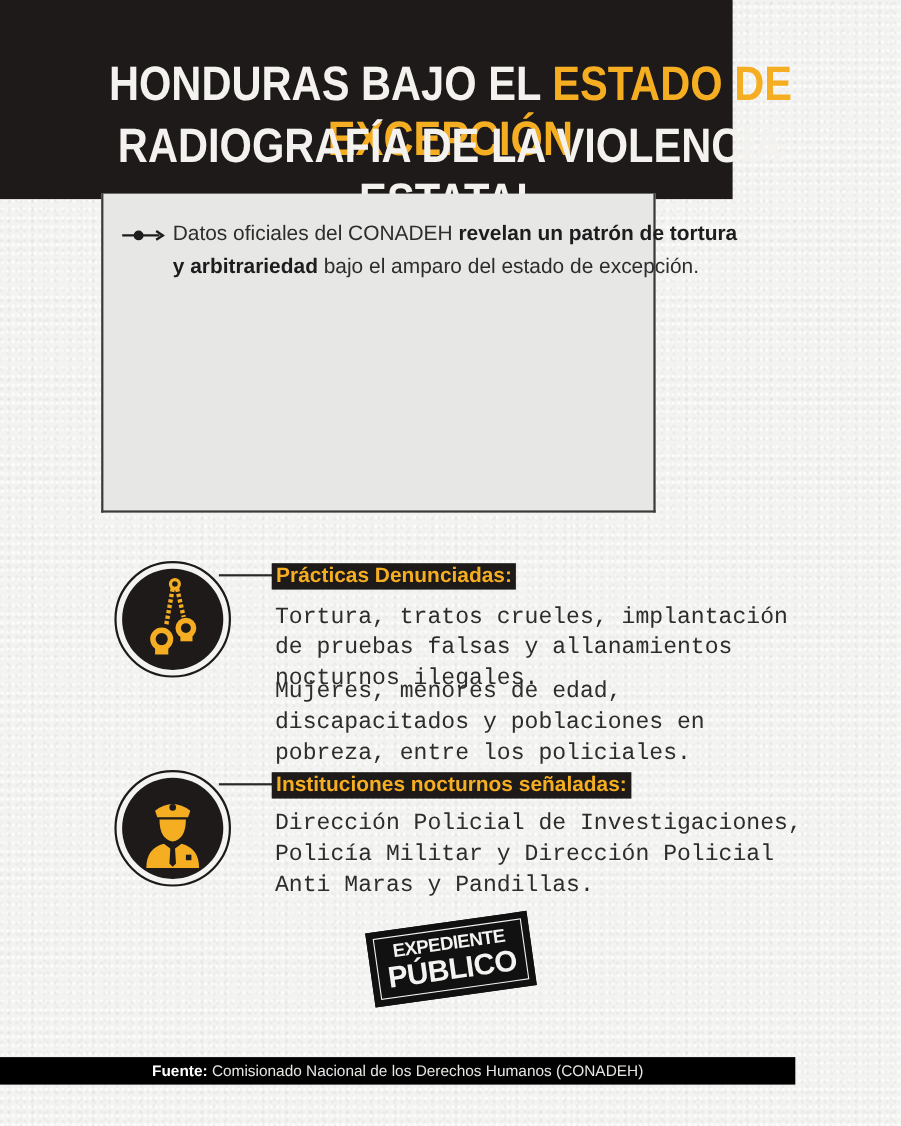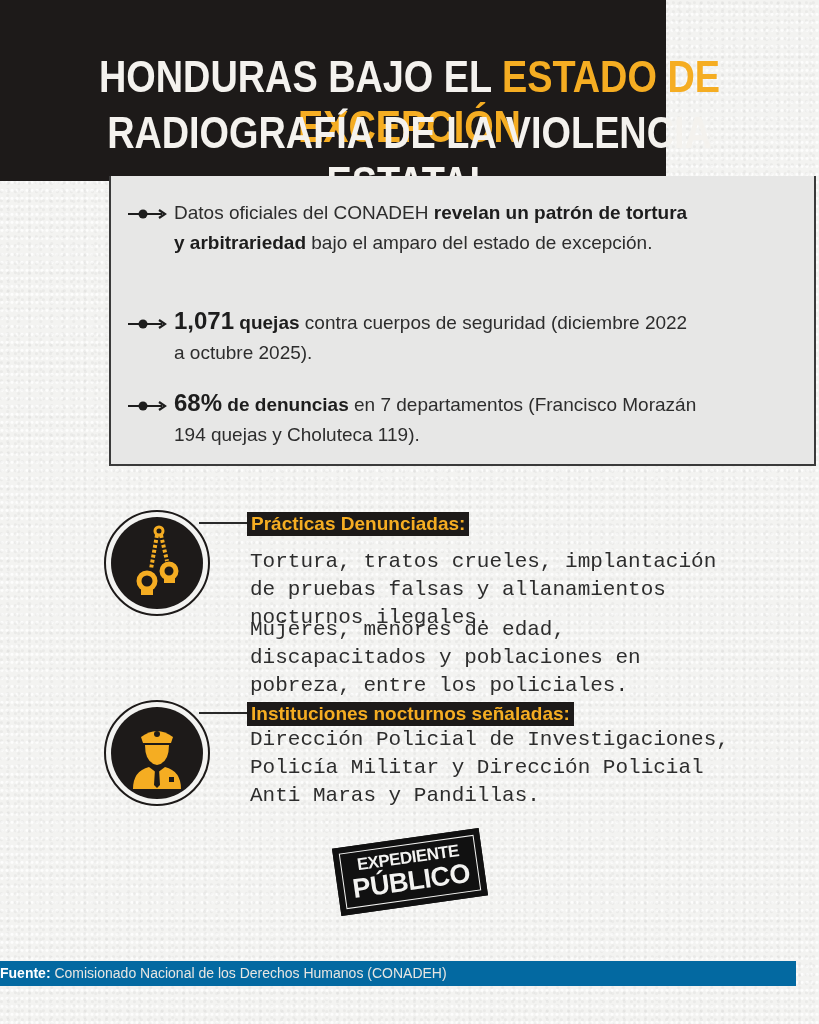--- a/index.html
+++ b/index.html
@@ -22,21 +22,21 @@
     position: absolute; left: 0; width: 819px; text-align: center;
     font-family: "Liberation Sans Narrow", "Liberation Sans", sans-serif;
     font-weight: bold; color: #f4f2ee; letter-spacing: 0px;
     transform: scaleX(0.86); transform-origin: center;
   }
   .title-line.l1 { top: 52px; font-size: 44px; }
   .title-line.l2 { top: 108px; font-size: 44px; }
   .title-line .accent { color: #f5ad22; }
 
   .info-box {
-    position: absolute; left: 109px; top: 176px; width: 707px; height: 290px;
+    position: absolute; left: 92px; top: 176px; width: 504px; height: 290px;
     background: #e7e7e6; border: 2px solid #3a3a3a; border-top: none;
     box-sizing: border-box;
   }
   .bullet {
     position: absolute; left: 17px; width: 570px;
     font-size: 19px; line-height: 30px; color: #2d2d2d;
     font-family: "Liberation Sans Narrow", "Liberation Sans", sans-serif;
   }
   .bullet .arrow {
     position: absolute; left: 0; top: 11px; width: 42px; height: 10px;
@@ -69,40 +69,40 @@
     font-family: "Liberation Sans Narrow", "Liberation Sans", sans-serif;
     font-size: 19px; line-height: 24px; padding: 0 4px;
   }
   .sec-text {
     position: absolute; left: 146px; width: 480px;
     font-family: Liberation Mono, monospace;
     font-size: 21px; line-height: 28px; color: #2d2d2d; margin: 0;
   }
   .sec1 .p1 { top: 38px; }
   .sec1 .p2 { top: 106px; }
-  .sec2 .p1 { top: 26px; }
+  .sec2 .p1 { top: 36px; }
 
   .logo {
     position: absolute; left: 336px; top: 838px; width: 144px; height: 64px;
     transform: rotate(-8deg); background: #111; border: 2px solid #111;
   }
   .logo .frame {
     position: absolute; left: 4px; top: 4px; right: 4px; bottom: 4px;
     border: 1.5px solid #f3f3f1;
   }
   .logo .l1, .logo .l2 {
     position: absolute; left: 0; width: 100%; text-align: center; color: #f3f3f1;
     font-family: "Liberation Sans", sans-serif; font-weight: bold;
   }
   .logo .l1 { top: 8px; font-size: 17px; letter-spacing: -0.5px; }
   .logo .l2 { top: 26px; font-size: 27px; letter-spacing: -0.5px; }
 
   .footer {
-    position: absolute; left: 0; top: 961px; width: 796px; height: 25px;
-    background: #0369a1; color: #e8e6e2;
+    position: absolute; left: 0; top: 961px; width: 723px; height: 25px;
+    background: #000000; text-align: center; color: #e8e6e2;
     font-family: "Liberation Sans Narrow", "Liberation Sans", sans-serif;
     font-size: 14px; line-height: 25px;
   }
   .footer b { font-weight: bold; color: #ffffff; }
 </style>
 </head>
 <body>
 
 <div class="header">
   <div class="title-line l1"><span>HONDURAS BAJO EL </span><span class="accent">ESTADO DE EXCEPCIÓN</span></div>
@@ -110,36 +110,20 @@
 </div>
 
 <div class="info-box">
   <div class="bullet b1">
     <svg class="arrow" viewBox="0 0 42 10">
         <line x1="0" y1="5" x2="34" y2="5" stroke="#1d1d1d" stroke-width="2"></line>
         <circle cx="15" cy="5" r="4.5" fill="#1d1d1d"></circle>
         <polyline points="31,1 37,5 31,9" fill="none" stroke="#1d1d1d" stroke-width="2.2"></polyline>
       </svg>
     <span class="text"><span>Datos oficiales del CONADEH </span><b>revelan un patrón de tortura y arbitrariedad</b><span> bajo el amparo del estado de excepción.</span></span>
-  </div>
-  <div class="bullet b2">
-    <svg class="arrow" viewBox="0 0 42 10" style="top:13px">
-        <line x1="0" y1="5" x2="34" y2="5" stroke="#1d1d1d" stroke-width="2"></line>
-        <circle cx="15" cy="5" r="4.5" fill="#1d1d1d"></circle>
-        <polyline points="31,1 37,5 31,9" fill="none" stroke="#1d1d1d" stroke-width="2.2"></polyline>
-      </svg>
-    <span class="text"><b class="big">1,071</b><b> quejas</b><span> contra cuerpos de seguridad (diciembre 2022 a octubre 2025).</span></span>
-  </div>
-  <div class="bullet b3">
-    <svg class="arrow" viewBox="0 0 42 10" style="top:13px">
-        <line x1="0" y1="5" x2="34" y2="5" stroke="#1d1d1d" stroke-width="2"></line>
-        <circle cx="15" cy="5" r="4.5" fill="#1d1d1d"></circle>
-        <polyline points="31,1 37,5 31,9" fill="none" stroke="#1d1d1d" stroke-width="2.2"></polyline>
-      </svg>
-    <span class="text"><b class="big">68%</b><b> de denuncias</b><span> en 7 departamentos (Francisco Morazán 194 quejas y Choluteca 119).</span></span>
   </div>
 </div>
 
 <div class="section sec1">
   <div class="connector"></div>
   <div class="icon-circle">
     <div class="inner">
       <svg width="92" height="92" viewBox="0 0 92 92">
         <g fill="none" stroke="#f5ad22" stroke-width="3">
           <circle cx="48" cy="14" r="4"></circle>

